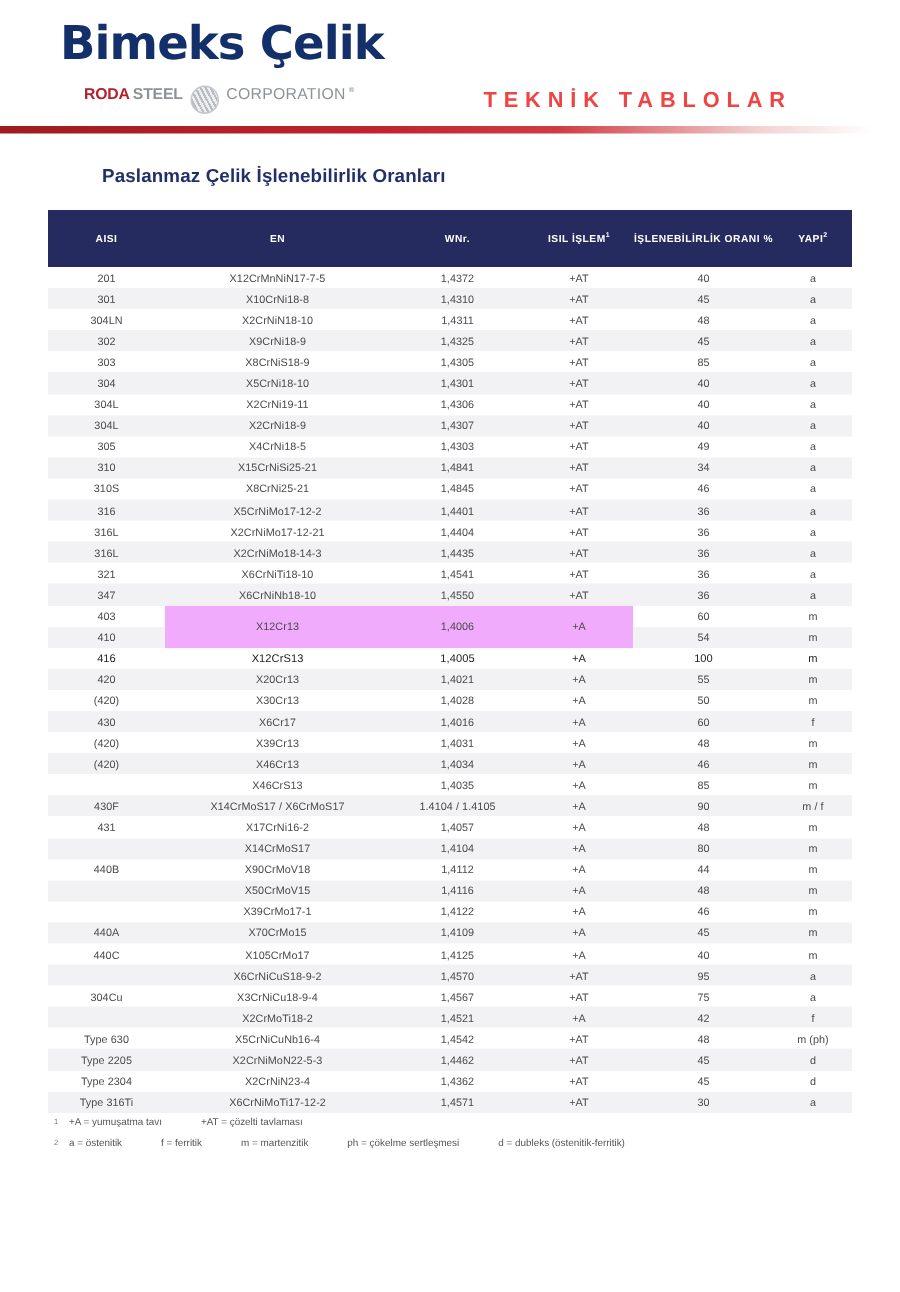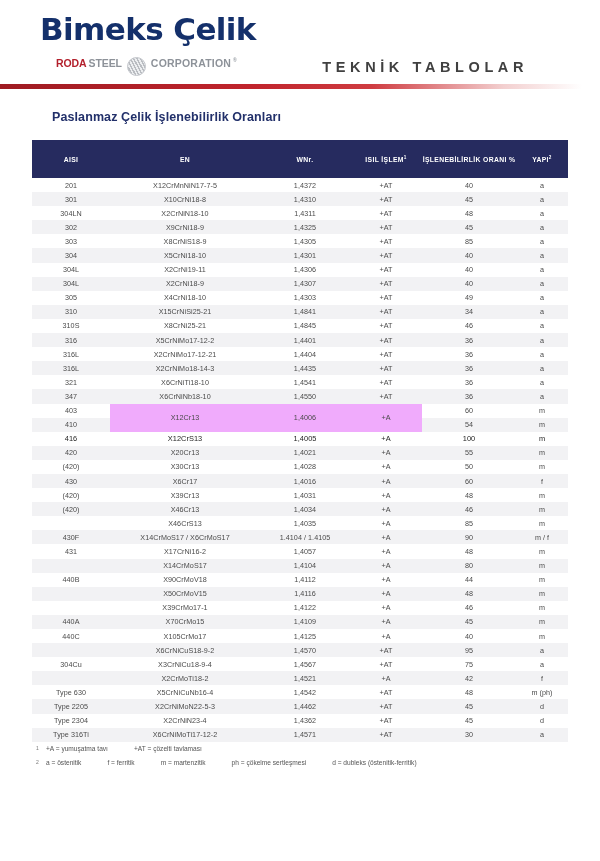--- a/index.html
+++ b/index.html
@@ -29,35 +29,35 @@
   .logo-roda{color:#b3202c;}
   .logo-steel{color:#8d9299;}
   .logo-icon{
     width:17px;height:17px;border-radius:50%;
     background:
       repeating-linear-gradient(62deg,#b9bcc1 0 1.4px,#eceef0 1.4px 3px),
       #d6d9dd;
     border:1px solid #c4c7cc;
     margin:0 3px;display:inline-block;
   }
-  .logo-corp{color:#8d9299;font-weight:700;letter-spacing:0.2px;}
+  .logo-corp{color:#8d9299;font-weight:400;letter-spacing:0.2px;}
   .logo-tm{font-size:5px;vertical-align:super;color:#9aa0a6;}
 
   .teknik{
     position:absolute;right:48px;top:59px;
-    font-size:14.5px;color:#404040;letter-spacing:4.6px;font-weight:600;text-align:right;
+    font-size:14.5px;color:#ef4444;letter-spacing:4.6px;font-weight:600;text-align:right;
   }
   .redbar{
     position:absolute;left:0;top:84px;width:600px;height:5px;
     background:linear-gradient(to right,#9e1b22 0%,#c0242c 42%,#cf3c41 62%,rgba(220,120,120,0.35) 84%,rgba(255,255,255,0) 97%);
   }
 
   
   .table-title{
-    position:absolute;left:52px;top:110px;
+    position:absolute;left:68px;top:110px;
     font-size:12.5px;font-weight:bold;color:#22306a;
     letter-spacing:0.1px;
   }
 
   
   .tbl-wrap{position:absolute;left:32px;top:140px;width:536px;}
   table{border-collapse:collapse;width:536px;table-layout:fixed;}
   thead th{
     background:#262b5f;color:#ffffff;
     font-size:6.8px;font-weight:bold;letter-spacing:0.35px;
@@ -231,21 +231,21 @@
           <tr class="alt">
             <td>304L</td>
             <td>X2CrNi18-9</td>
             <td>1,4307</td>
             <td>+AT</td>
             <td>40</td>
             <td>a</td>
           </tr>
           <tr>
             <td>305</td>
-            <td>X4CrNi18-10</td>
+            <td>X4CrNi18-5</td>
             <td>1,4303</td>
             <td>+AT</td>
             <td>49</td>
             <td>a</td>
           </tr>
           <tr class="alt">
             <td>310</td>
             <td>X15CrNiSi25-21</td>
             <td>1,4841</td>
             <td>+AT</td>

